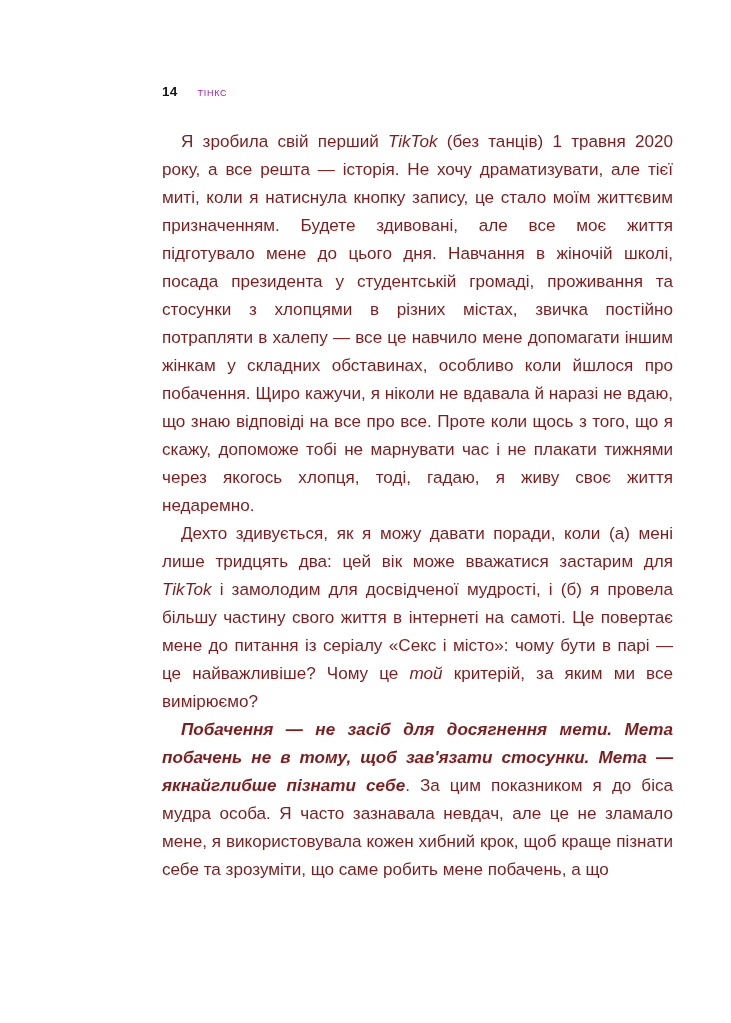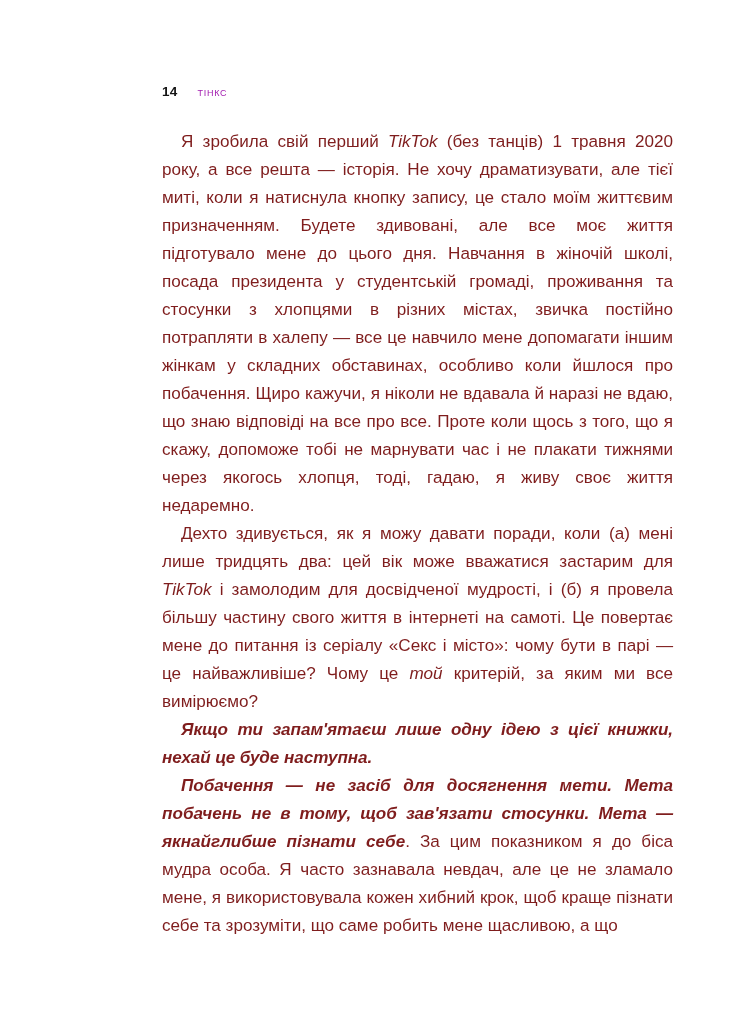--- a/index.html
+++ b/index.html
@@ -82,17 +82,16 @@
 <div class="page" style="background: rgb(255, 255, 255);">
 
   <div class="running-head">
     <span class="folio">14</span>
     <span class="running-title">Тінкс</span>
   </div>
 
   <div class="textblock">
     <p class="para"><span>Я зробила свій перший </span><em>TikTok</em><span> (без танців) 1 травня 2020 року, а все решта — історія. Не хочу драматизувати, але тієї миті, коли я натиснула кнопку запису, це стало моїм життєвим призначенням. Будете здивовані, але все моє життя підготувало мене до цього дня. Навчання в жіночій школі, посада президента у студентській громаді, проживання та стосунки з хлопцями в різних містах, звичка постійно потрапляти в халепу — все це навчило мене допомагати іншим жінкам у складних обставинах, особливо коли йшлося про побачення. Щиро кажучи, я ніколи не вдавала й наразі не вдаю, що знаю відповіді на все про все. Проте коли щось з того, що я скажу, допоможе тобі не марнувати час і не плакати тижнями через якогось хлопця, тоді, гадаю, я живу своє життя недаремно.</span></p>
     <p class="para"><span>Дехто здивується, як я можу давати поради, коли (а) мені лише тридцять два: цей вік може вважатися застарим для </span><em>TikTok</em><span> і замолодим для досвідченої мудрості, і (б) я провела більшу частину свого життя в інтернеті на самоті. Це повертає мене до питання із серіалу «Секс і місто»: чому бути в парі — це найважливіше? Чому це </span><em>той</em><span> критерій, за яким ми все вимірюємо?</span></p>
-    <p class="para bold-italic"><span>Якщо ти запам'ятаєш лише одну ідею з цієї книжки, нехай це буде наступна.</span></p>
-    <p class="para"><span class="bi">Побачення — не засіб для досягнення мети. Мета побачень не в тому, щоб зав'язати стосунки. Мета — якнайглибше пізнати себе</span><span>. За цим показником я до біса мудра особа. Я часто зазнавала невдач, але це не зламало мене, я використовувала кожен хибний крок, щоб краще пізнати себе та зрозуміти, що саме робить мене щасливою, а що</span></p>
+    <p class="para"><span class="bi">Побачення — не засіб для досягнення мети. Мета побачень не в тому, щоб зав'язати стосунки. Мета — якнайглибше пізнати себе</span><span>. За цим показником я до біса мудра особа. Я часто зазнавала невдач, але це не зламало мене, я використовувала кожен хибний крок, щоб краще пізнати себе та зрозуміти, що саме робить мене побачень, а що</span></p>
   </div>
 
 </div>
 
 </body></html>

